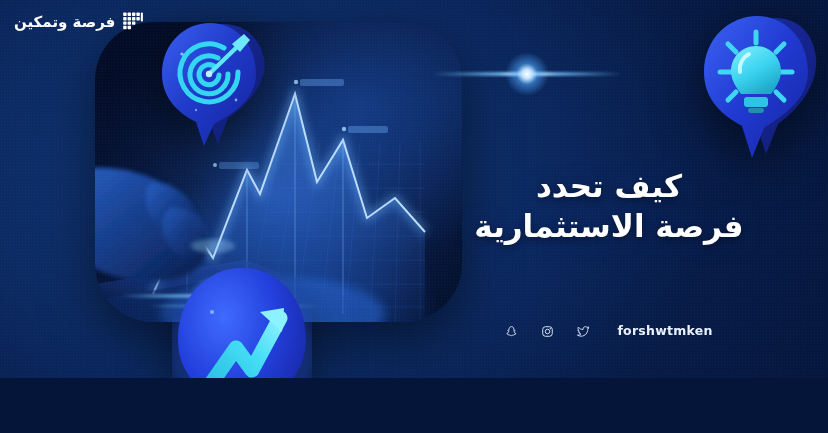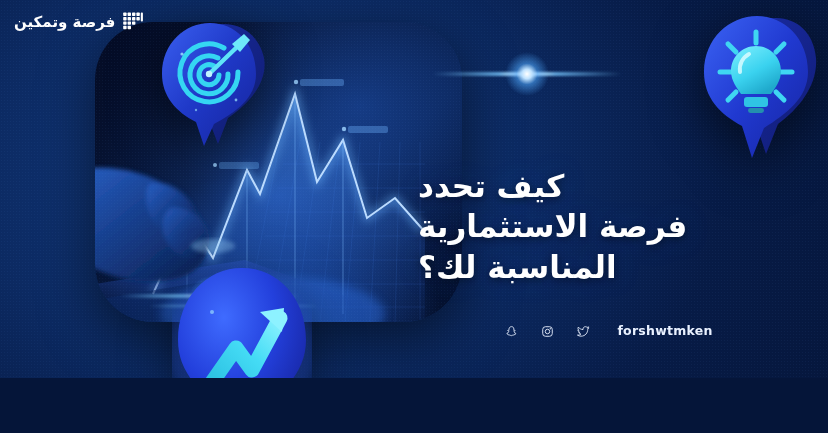--- a/index.html
+++ b/index.html
@@ -74,21 +74,21 @@
   .flare-mid{left:120px;top:266px;width:180px;height:60px;}
   .flare-mid .core{width:40px;height:40px;}
   .flare-mid .streak{width:180px;height:4px;}
   .flare-card{left:148px;top:280px;width:170px;height:52px;}
   .flare-card .core{width:34px;height:34px;}
   .flare-card .streak{width:170px;height:3px;}
 
   
   .headline{
     position:absolute;right:28px;top:166px;width:382px;z-index:45;
-    text-align:left;direction:rtl;
+    text-align:center;direction:rtl;
   }
   .headline .line{
     display:block;color:#ffffff;font-weight:700;font-size:31px;line-height:1.30;
     letter-spacing:-.2px;white-space:nowrap;
     text-shadow:0 2px 10px rgba(0,0,0,.55), 0 0 26px rgba(40,120,230,.30);
   }
 
   
   .social{
     position:absolute;right:28px;top:325px;width:382px;z-index:45;
@@ -326,21 +326,20 @@
         <rect x="5.6" y="15.8" width="3.4" height="3.4" rx=".7"></rect>
         <rect x="18.8" y="2.6" width="2.1" height="9" rx=".8"></rect>
       </g>
     </svg>
     <span class="brand-name">فرصة وتمكين</span>
   </div>
 
   <div class="headline">
     <span class="line">كيف تحدد</span>
     <span class="line">فرصة الاستثمارية</span>
-    <span class="line">المناسبة لك؟</span>
   </div>
 
   <div class="social">
     <svg class="ic" viewBox="0 0 24 24">
       <path fill="none" stroke="#e9f1ff" stroke-width="1.7" stroke-linejoin="round" d="M12 3c2.6 0 4.3 1.9 4.3 4.5 0 1-.1 1.9-.1 2.4.5.2 1.1-.2 1.6-.2.5 0 .9.3.9.7
                0 .6-1.1.9-1.8 1.2-.3.1-.4.3-.3.6.5 1.6 2 3 3.4 3.3.3.1.4.3.3.6-.2.6-1.4.9-2.5 1
                -.2 0-.3.2-.3.4-.1.4-.2.8-.3 1-.1.2-.3.3-.6.2-.7-.2-1.5-.3-2.2-.1-.7.2-1.3 1.1-2.6 1.1
                s-1.9-.9-2.6-1.1c-.7-.2-1.5-.1-2.2.1-.3.1-.5 0-.6-.2-.1-.2-.2-.6-.3-1
                0-.2-.1-.4-.3-.4-1.1-.1-2.3-.4-2.5-1-.1-.3 0-.5.3-.6 1.4-.3 2.9-1.7 3.4-3.3
                .1-.3 0-.5-.3-.6-.7-.3-1.8-.6-1.8-1.2 0-.4.4-.7.9-.7.5 0 1.1.4 1.6.2

